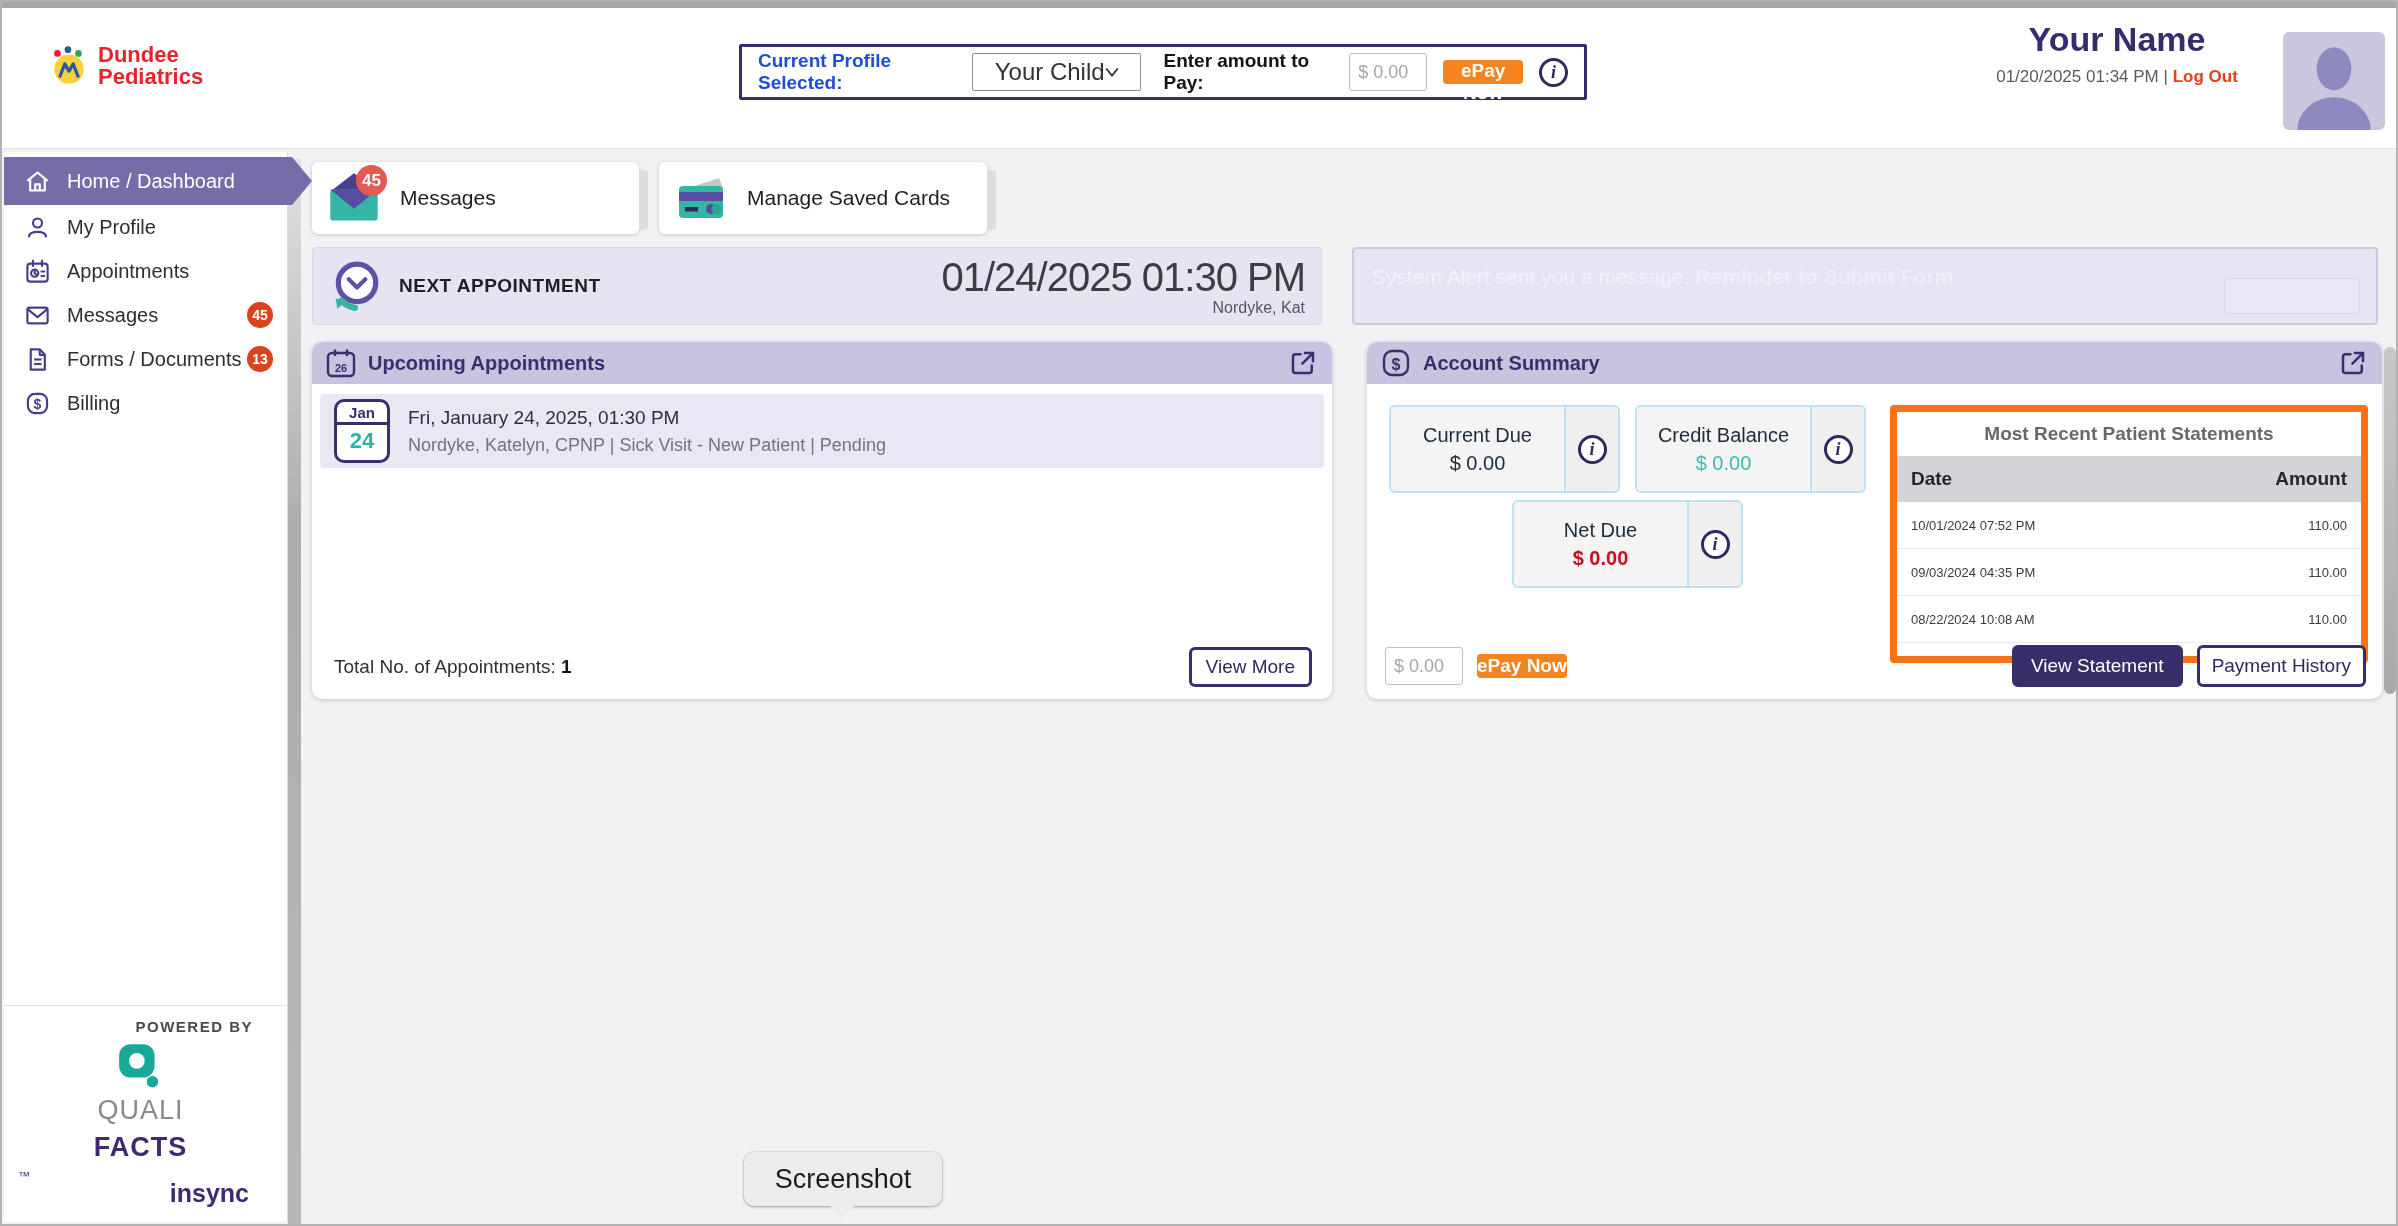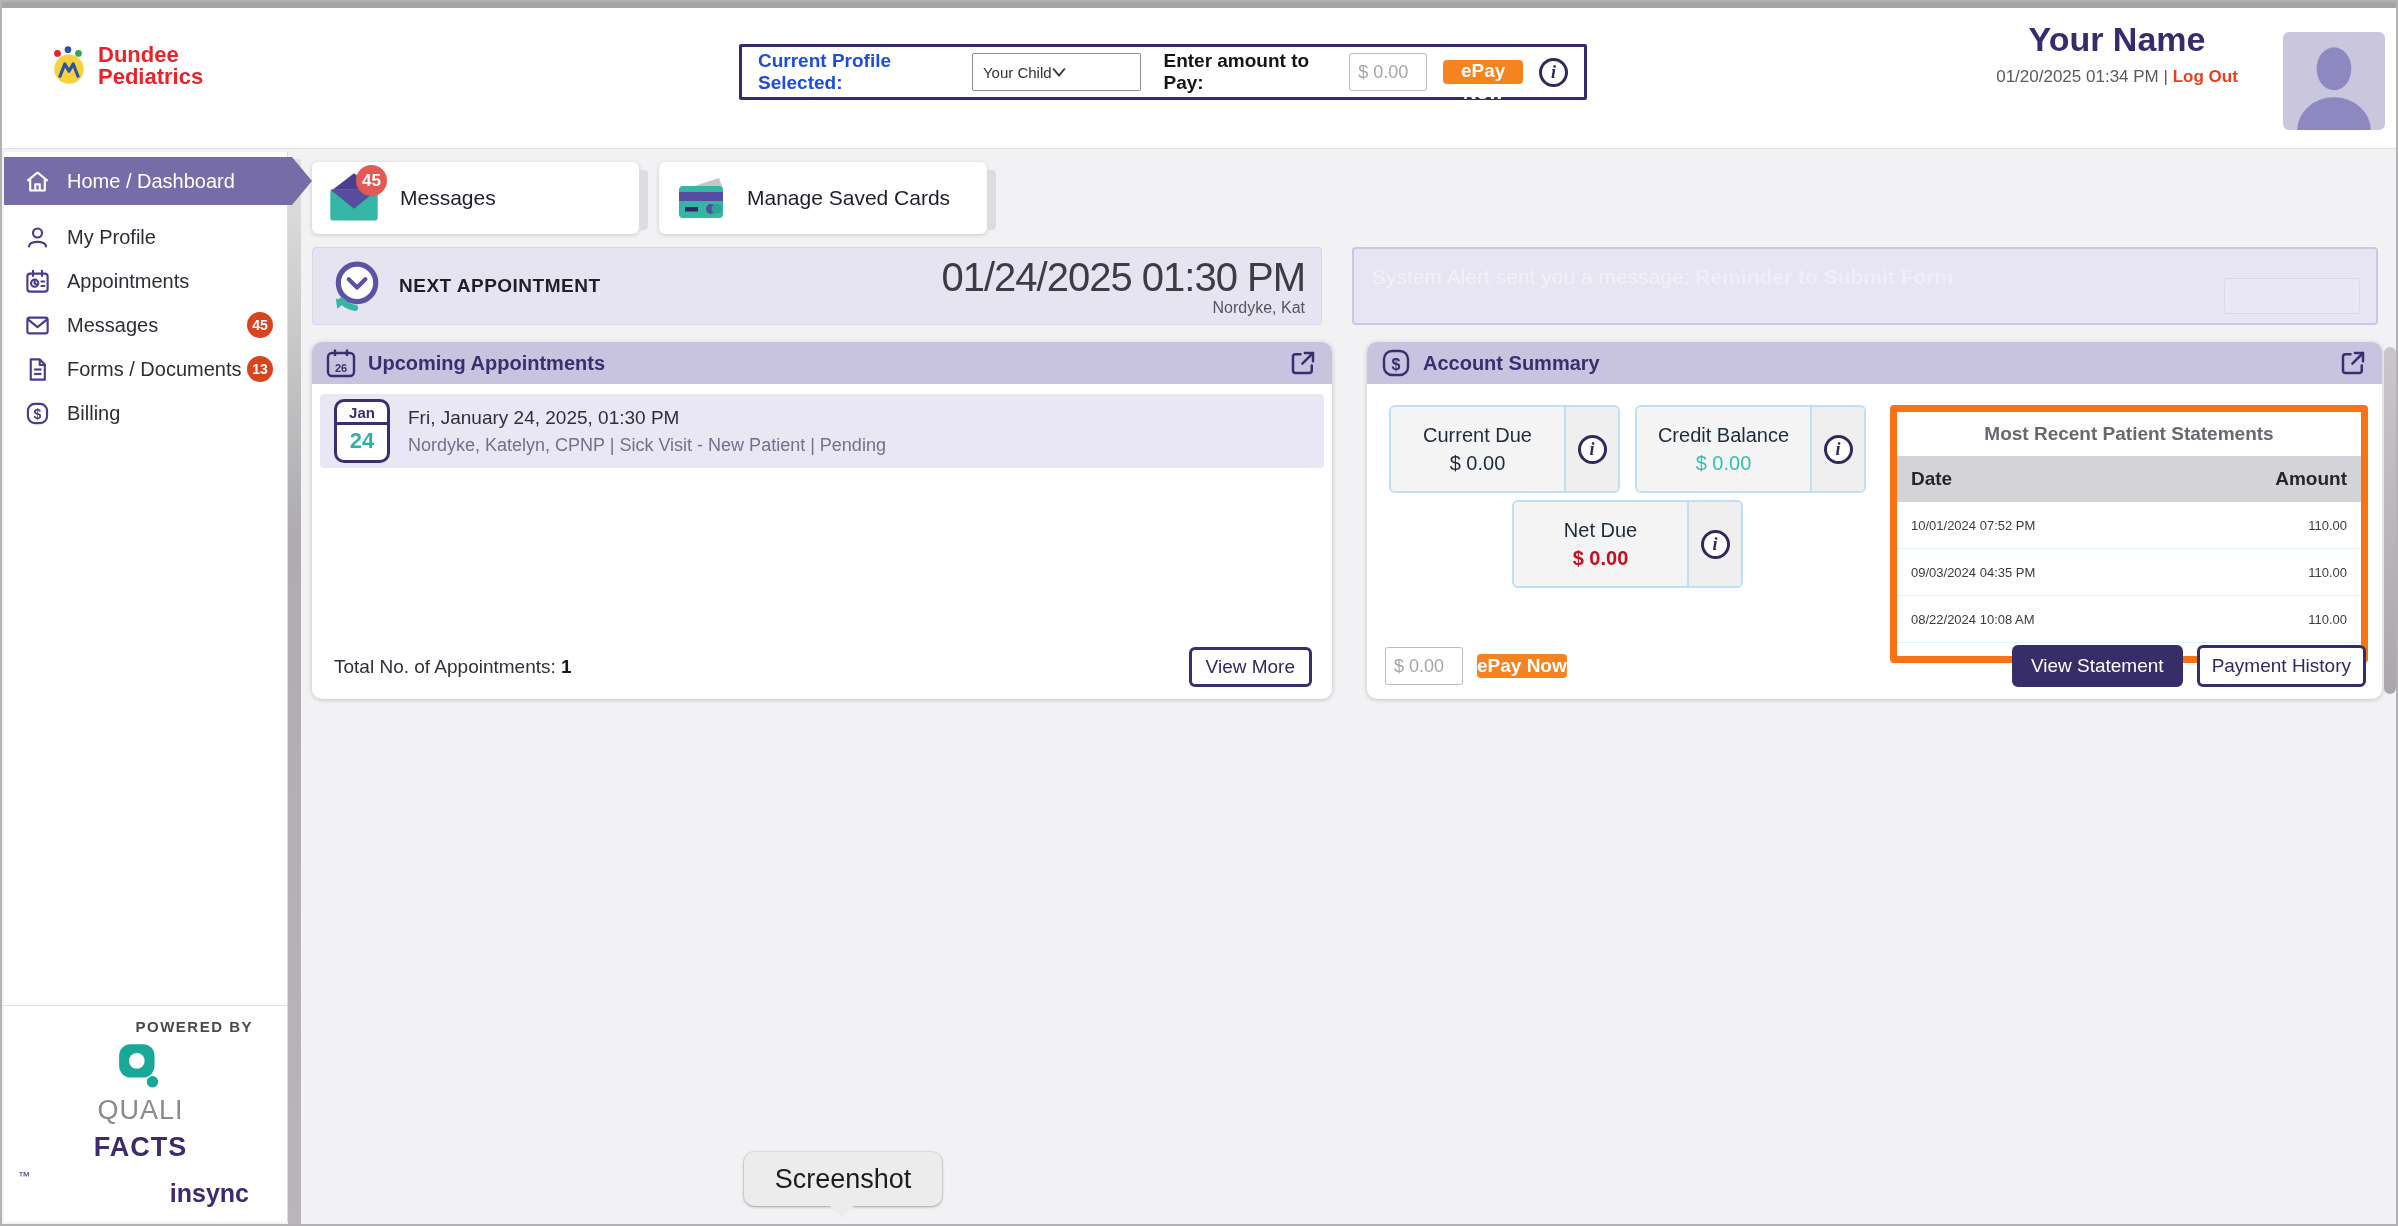--- a/index.html
+++ b/index.html
@@ -12,22 +12,22 @@
   .header{ position:absolute; top:6px; left:0; right:0; height:141px; background:#fff;
     border-bottom:1px solid #e3e3e3; }
   .logo{ position:absolute; left:46px; top:36px; display:flex; align-items:center; gap:8px; }
   .logo-text{ color:#e8232a; font-weight:800; font-size:22px; line-height:1.02; }
 
   .paybar{ position:absolute; left:737px; top:36px; width:848px; height:56px;
     border:3px solid #352c6b; border-radius:2px; background:#fff;
     display:flex; align-items:center; gap:16px; padding:0 16px; }
   .pb-label{ color:#1d4ed8; font-weight:bold; font-size:19px; }
   .pb-select{ width:188px; height:38px; border:1px solid #8f8f8f; border-radius:2px;
-    background:#fff; display:flex; align-items:center; justify-content:flex-start;
-    padding:0 10px; font-size:15px; color:#333; cursor:pointer; }
+    background:#fff; display:flex; align-items:center; justify-content:center;
+    padding:0 10px; font-size:24px; color:#333; cursor:pointer; }
   .pb-amountlabel{ font-weight:bold; font-size:19px; color:#141414; margin-left:6px; }
   .amount-input{ width:78px; height:38px; border:1px solid #bdbdbd; border-radius:3px;
     font-size:18px; color:#9a9a9a; padding:0 8px; background:#fff; font-family:inherit; }
   .amount-input::placeholder{ color:#a5a5a5; }
   .btn-epay{ height:24px; padding:0 0; background:#f5831f; color:#fff; border:none;
     border-radius:4px; font-size:19px; font-weight:bold; cursor:pointer; font-family:inherit; }
   .info-circle{ width:29px; height:29px; border:3px solid #2f2a5e; border-radius:50%;
     color:#2f2a5e; display:flex; align-items:center; justify-content:center;
     font-family:"Liberation Serif", serif; font-weight:bold; font-style:italic;
     font-size:18px; background:#fff; cursor:pointer; flex:0 0 auto; }
@@ -43,21 +43,21 @@
 
   
   .sidebar{ position:absolute; left:2px; top:3px; bottom:2px; width:284px; background:#fff;
     border-right:1px solid #dcdcdc; z-index:3; }
   .sidebar-scroll{ position:absolute; left:286px; top:10px; bottom:0; width:13px;
     background:linear-gradient(180deg,#e2e1e2 0%, #aeacae 35%, #b8b6b8 100%);
     z-index:2; cursor:pointer; }
   .nav-item{ position:relative; height:44px; display:flex; align-items:center; gap:16px;
     padding-left:20px; color:#2d2d35; font-size:20px; cursor:pointer; }
   .nav-item.active{ margin-top:5px; height:48px; width:308px; background:#756ca8; color:#fff;
-    clip-path:polygon(0 0, 288px 0, 308px 50%, 288px 100%, 0 100%); margin-bottom:10px; }
+    clip-path:polygon(0 0, 288px 0, 308px 50%, 288px 100%, 0 100%); margin-bottom:0; }
   .nav-icon{ width:27px; height:27px; flex:0 0 auto; display:flex; }
   .nav-badge{ position:absolute; right:14px; top:50%; transform:translateY(-50%);
     min-width:26px; height:26px; border-radius:13px; background:#d9441f; color:#fff;
     font-size:14px; font-weight:bold; display:flex; align-items:center; justify-content:center;
     padding:0 4px; }
   .sidebar-footer{ position:absolute; bottom:0; left:0; width:283px; background:#fff;
     border-top:1px solid #e2e2e2; padding:12px 24px 14px 12px; }
   .powered{ text-align:right; font-size:15px; font-weight:bold; color:#4a4a4a;
     letter-spacing:1.5px; padding-right:10px; }
   .qf-row{ display:flex; align-items:center; gap:6px; margin-top:4px; padding-left:2px;flex-direction:column; }

